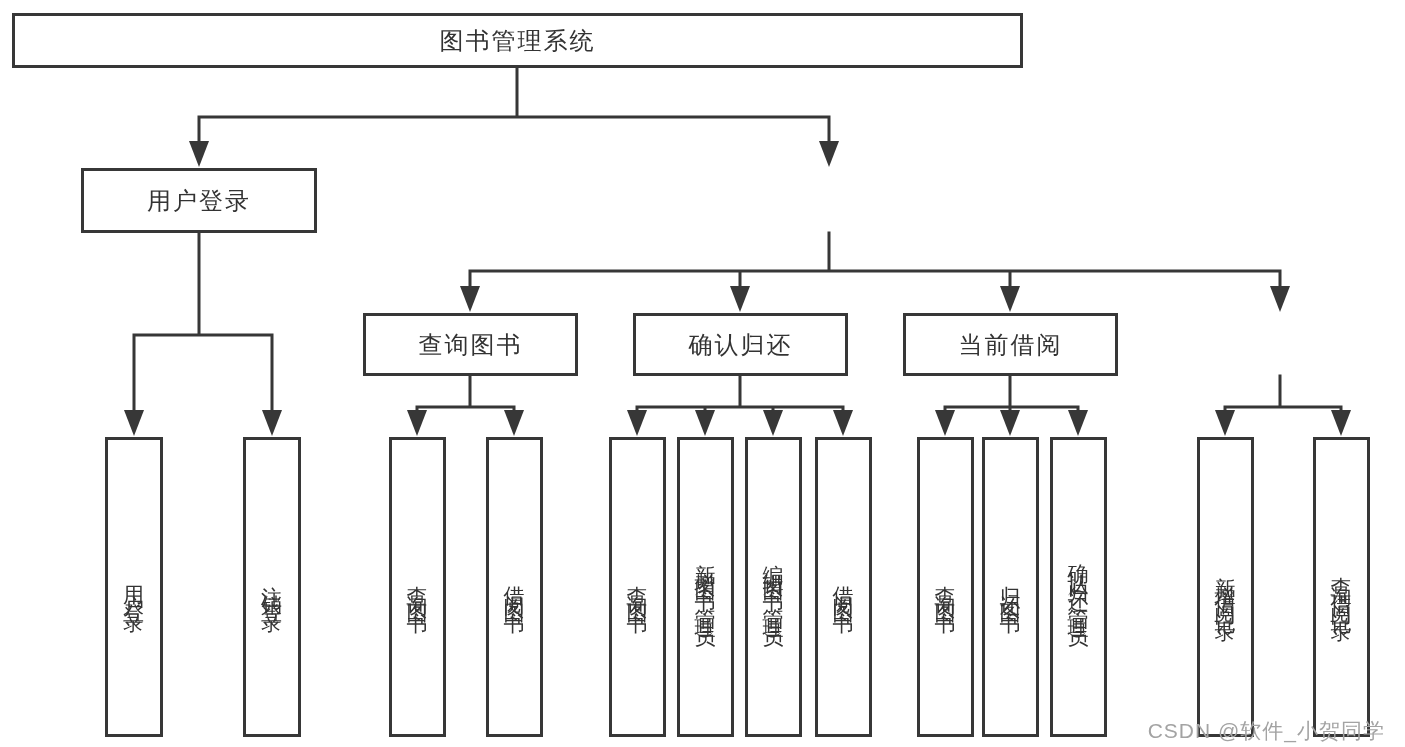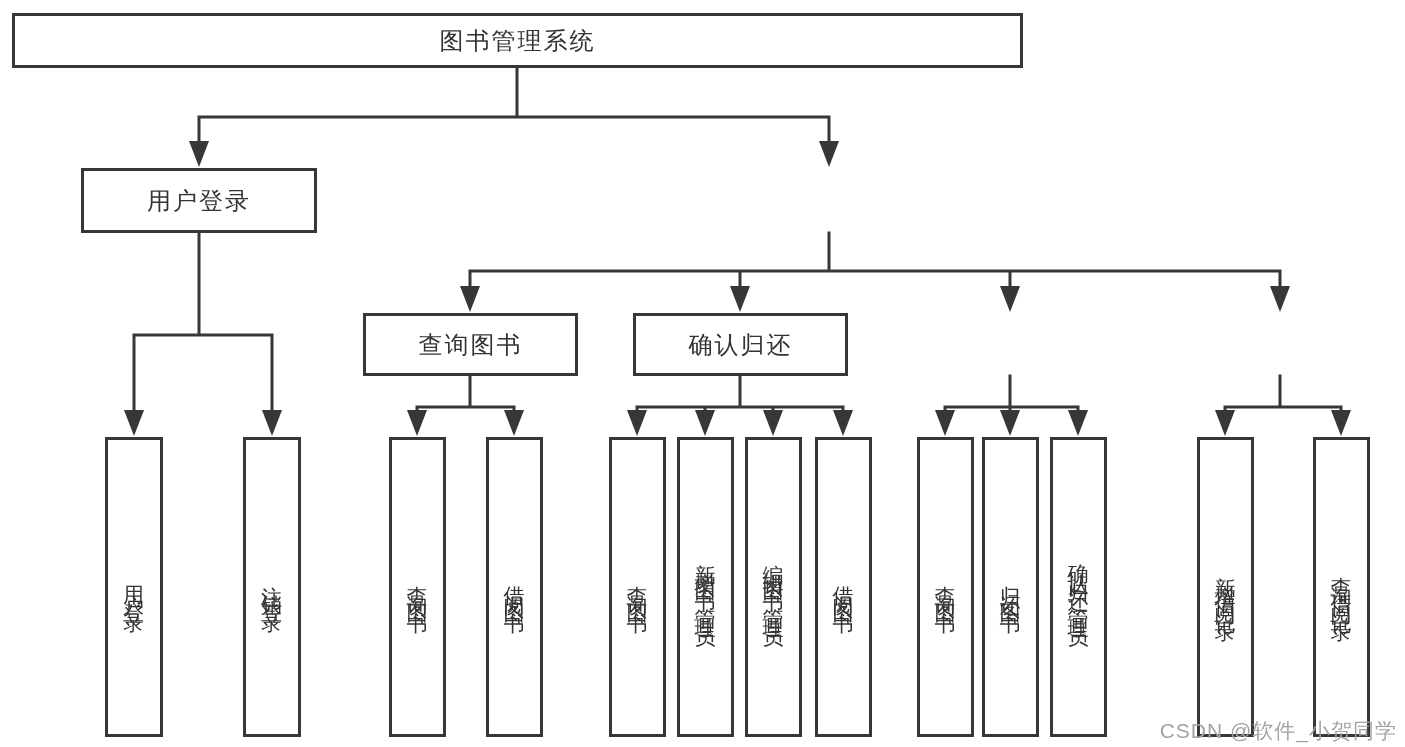--- a/index.html
+++ b/index.html
@@ -44,21 +44,21 @@
   }
   .h { font-size: 24px; letter-spacing: 2px; white-space: nowrap; }
   .v {
     writing-mode: vertical-lr;
     font-size: 21px;
     letter-spacing: 9px;
     line-height: 1;
   }
   .watermark {
     position: absolute;
-    right: 8px;
+    right: 20px;
     bottom: 2px;
     font-size: 21px;
     letter-spacing: 1px;
     color: var(--watermark);
     z-index: 5;
     white-space: nowrap;
   }
 </style>
 </head>
 <body>
@@ -100,20 +100,21 @@
     <polygon class="ahead" points="1215,410 1235,410 1225,436"></polygon>
     <polygon class="ahead" points="1331,410 1351,410 1341,436"></polygon>
   </svg>
 
   <div class="node h" style="left:12px; top:13px; width:1011px; height:55px;">图书管理系统</div>
 
   <div class="node h" style="left:81px; top:168px; width:236px; height:65px;">用户登录</div>
 
   <div class="node h" style="left:363px; top:313px; width:215px; height:63px;">查询图书</div>
   <div class="node h" style="left:633px; top:313px; width:215px; height:63px;">确认归还</div>
+  <div class="node h" style="left:903px; top:313px; width:215px; height:63px;">当前借阅</div>
 
   <div class="node v" style="left:105px; top:437px; width:58px; height:300px;">用户登录</div>
   <div class="node v" style="left:243px; top:437px; width:58px; height:300px;">注销登录</div>
 
   <div class="node v" style="left:389px; top:437px; width:57px; height:300px;">查询图书</div>
   <div class="node v" style="left:486px; top:437px; width:57px; height:300px;">借阅图书</div>
 
   <div class="node v" style="left:609px; top:437px; width:57px; height:300px;">查询图书</div>
   <div class="node v" style="left:677px; top:437px; width:57px; height:300px;">新增图书（管理员）</div>
   <div class="node v" style="left:745px; top:437px; width:57px; height:300px;">编辑图书（管理员）</div>

